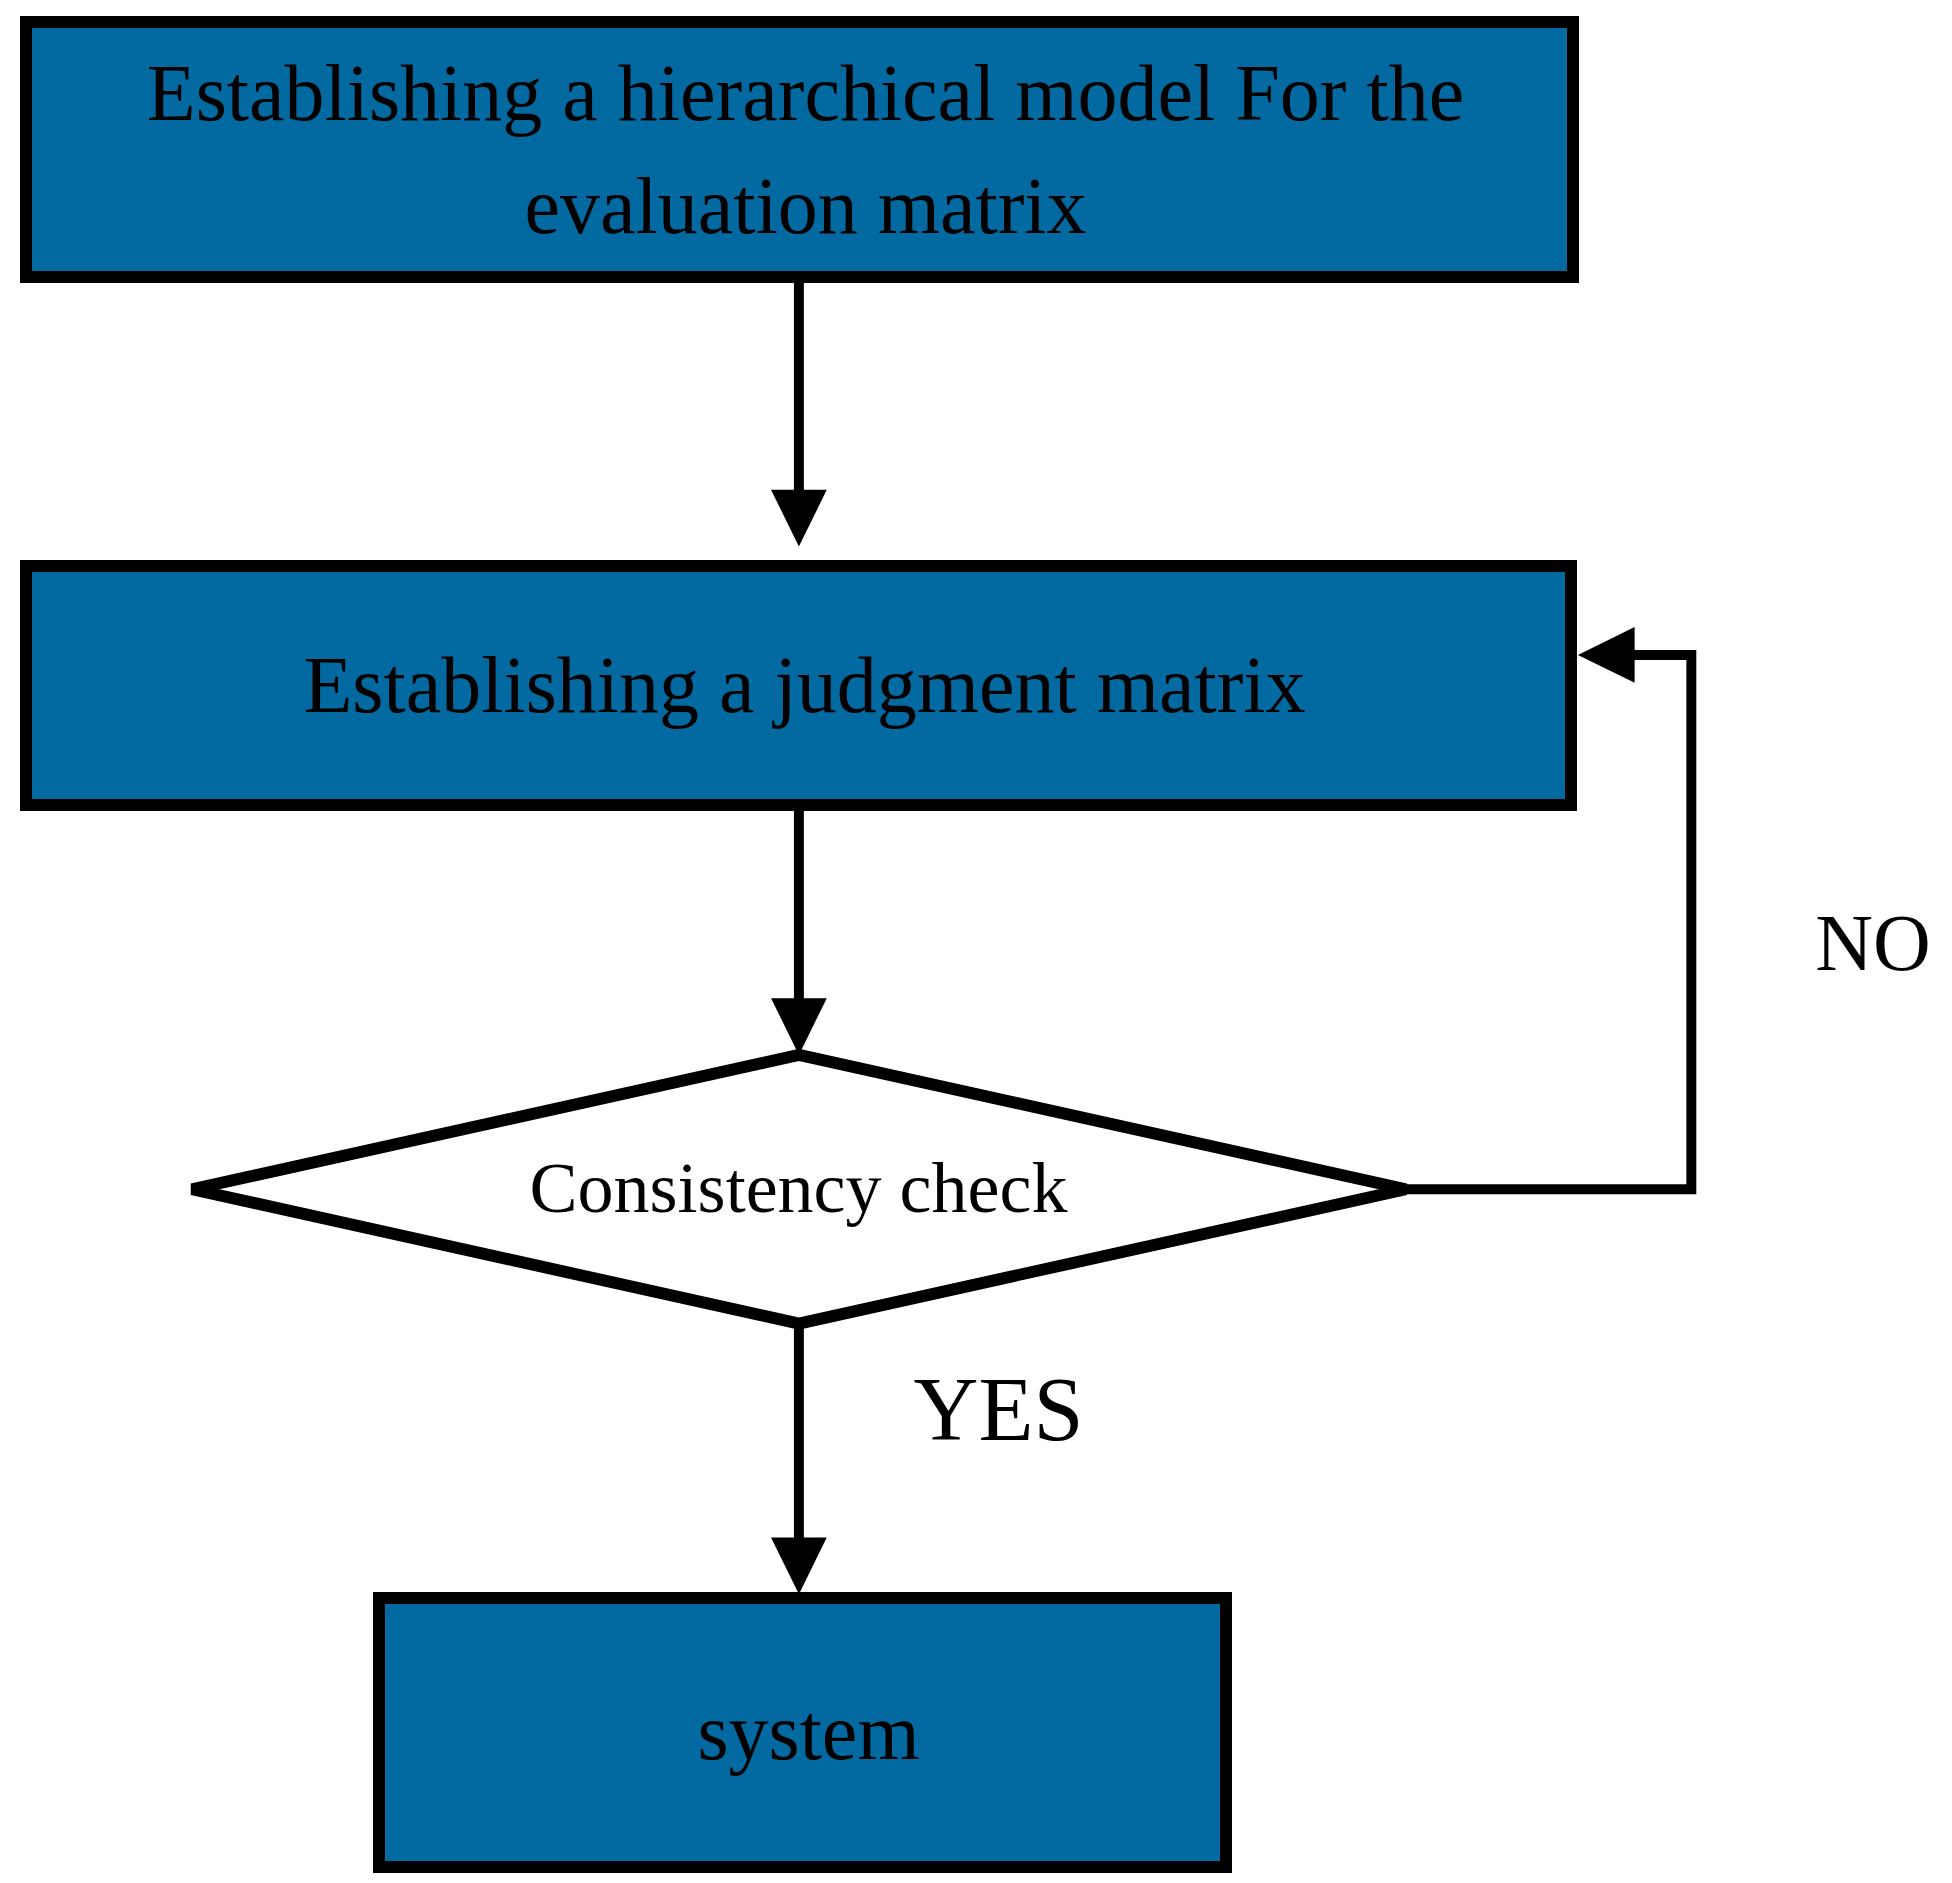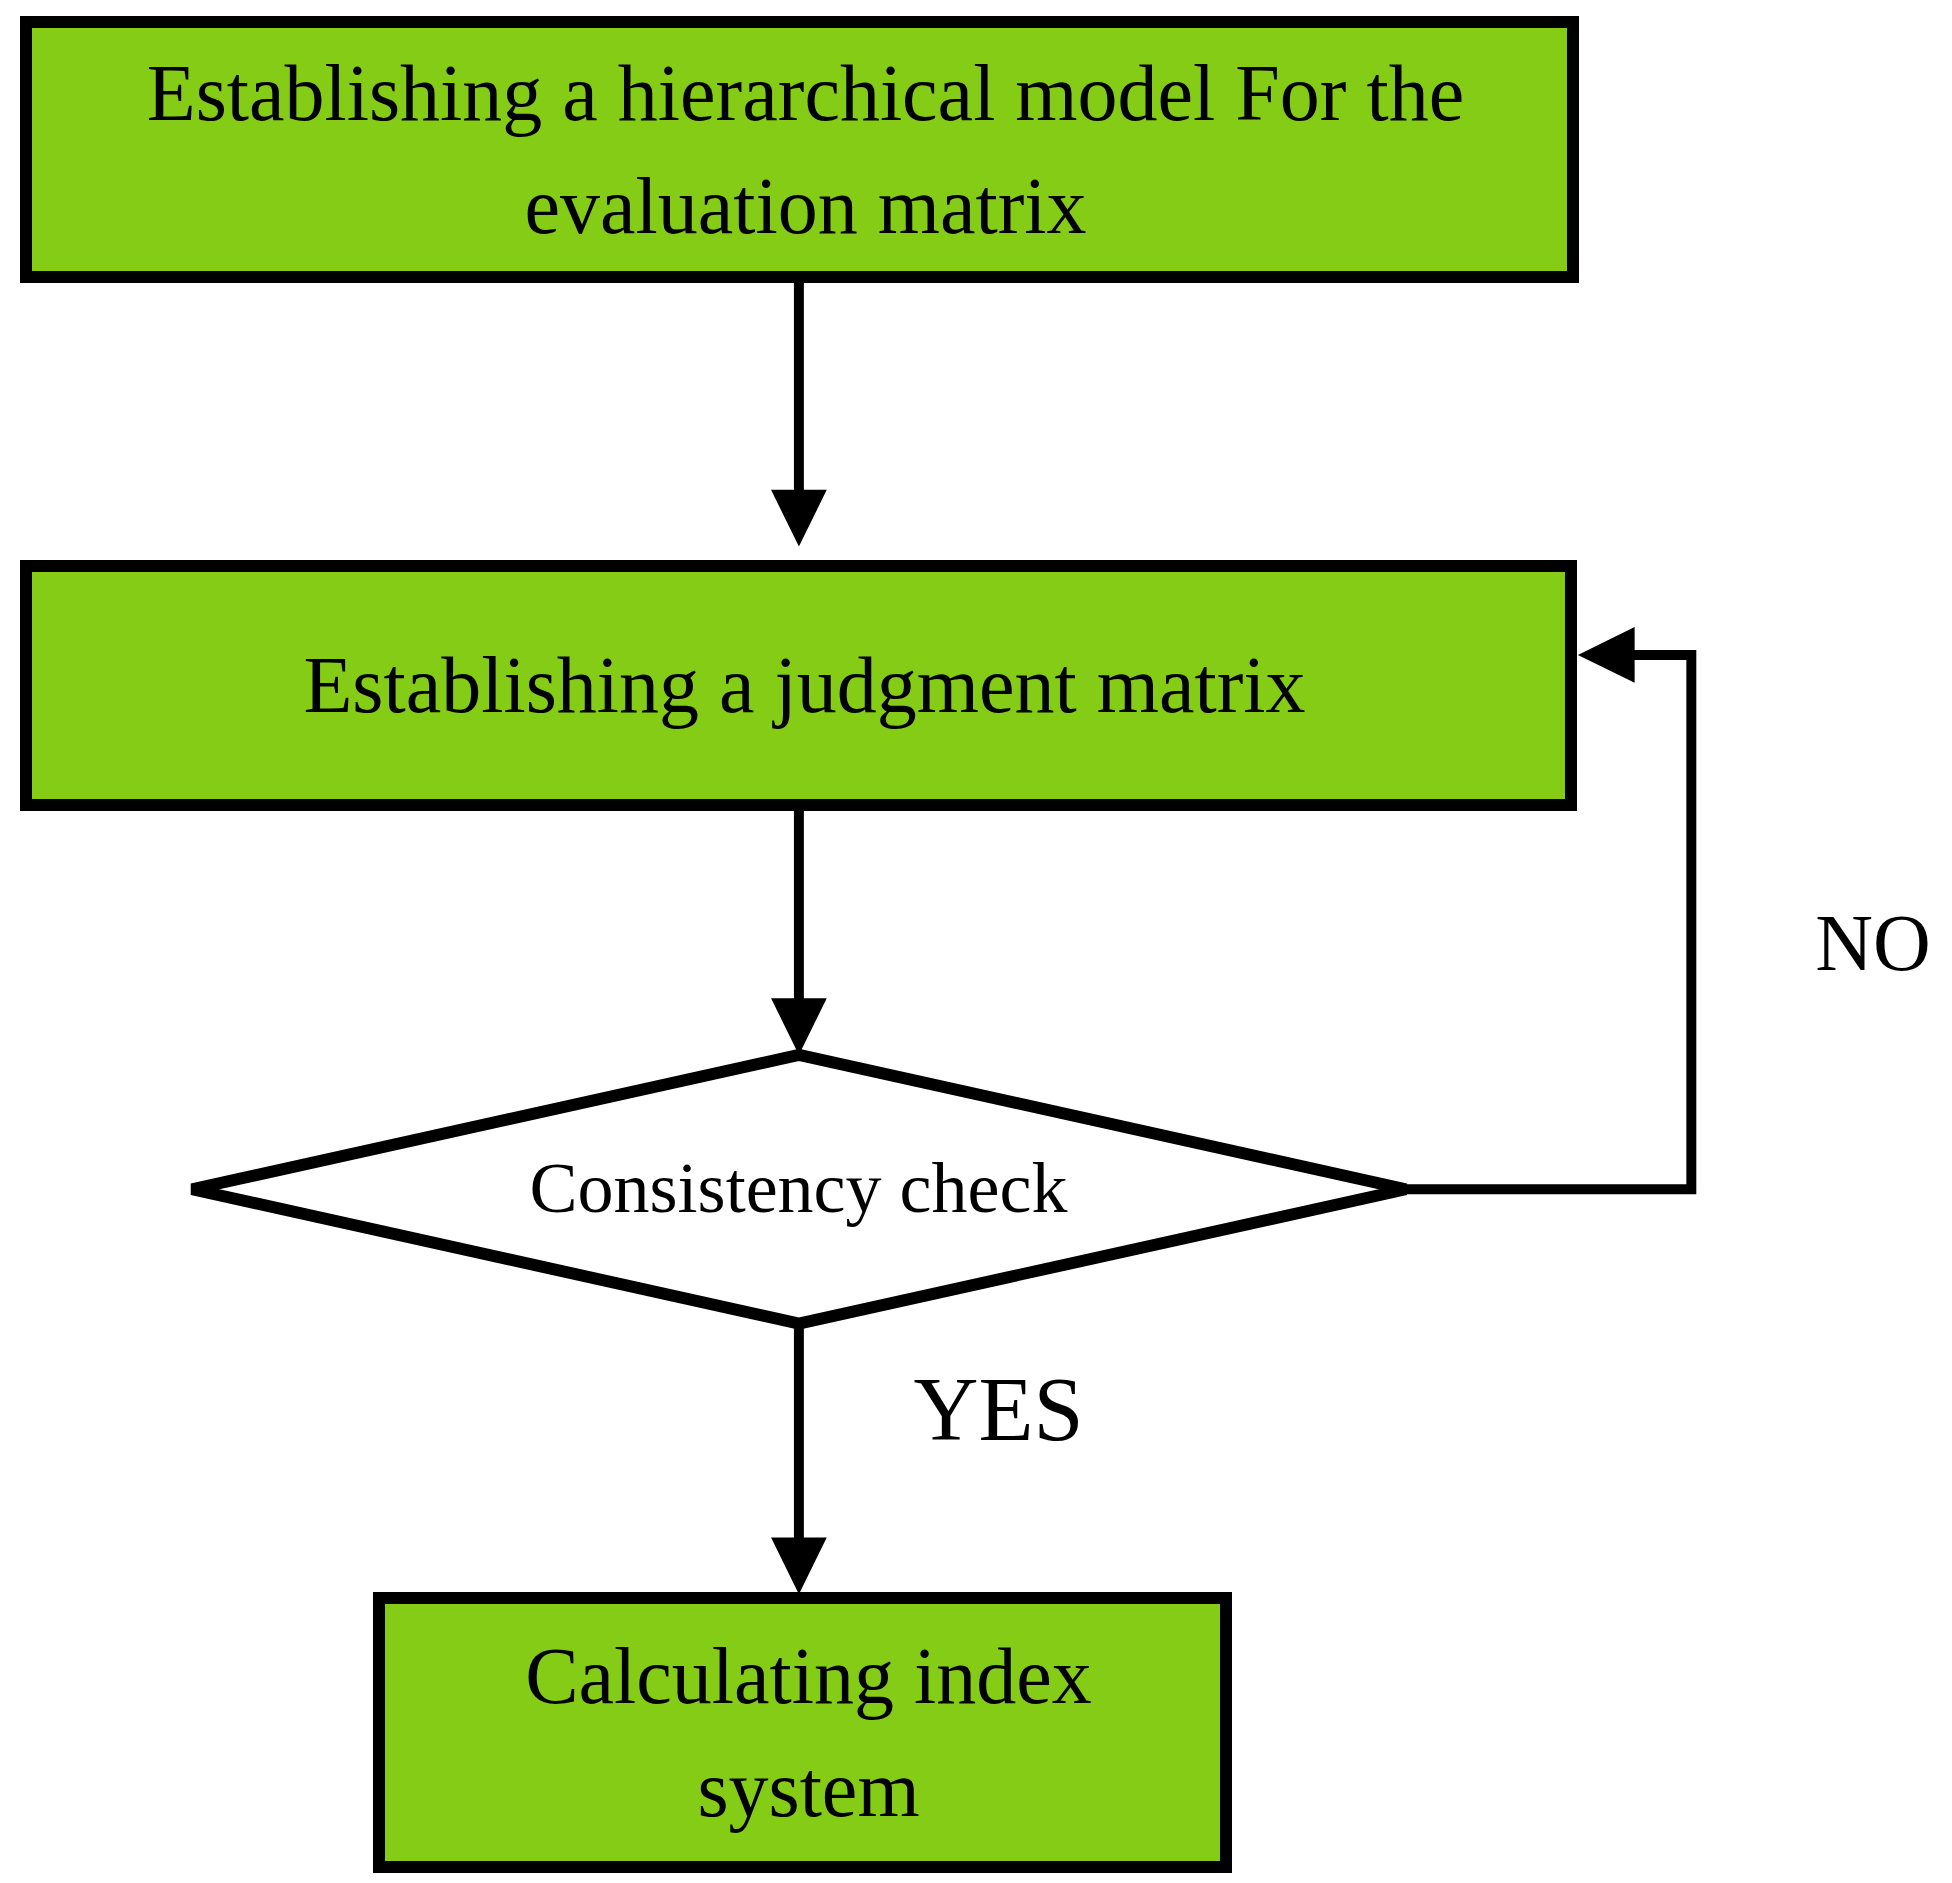--- a/index.html
+++ b/index.html
@@ -19,21 +19,21 @@
   #connectors {
     position: absolute;
     left: 0;
     top: 0;
     width: 100%;
     height: 100%;
   }
   .node {
     position: absolute;
     box-sizing: border-box;
-    background: #84cc16;
+    background: #0369a1;
     border: 12px solid #000000;
     display: flex;
     flex-direction: column;
     align-items: center;
     justify-content: center;
     text-align: center;
     padding-left: 12px;
   }
   .node .line {
     display: block;
@@ -90,21 +90,20 @@
 
   <div class="node" style="left:20px; top:560px; width:1557px; height:251px;">
     <span class="line">Establishing a judgment matrix</span>
   </div>
 
   <div class="diamond-label" style="left:341px; top:1127px; width:915px; height:123px;">
     <span>Consistency check</span>
   </div>
 
   <div class="node" style="left:373px; top:1592px; width:859px; height:281px;">
-    <span class="line">Calculating index</span>
     <span class="line">system</span>
   </div>
 
   <div class="edge-label" style="left:1781px; top:903px; width:184px;">NO</div>
 
   <div class="edge-label yes" style="left:889px; top:1365px; width:219px;">YES</div>
 
 </div>
 
 

